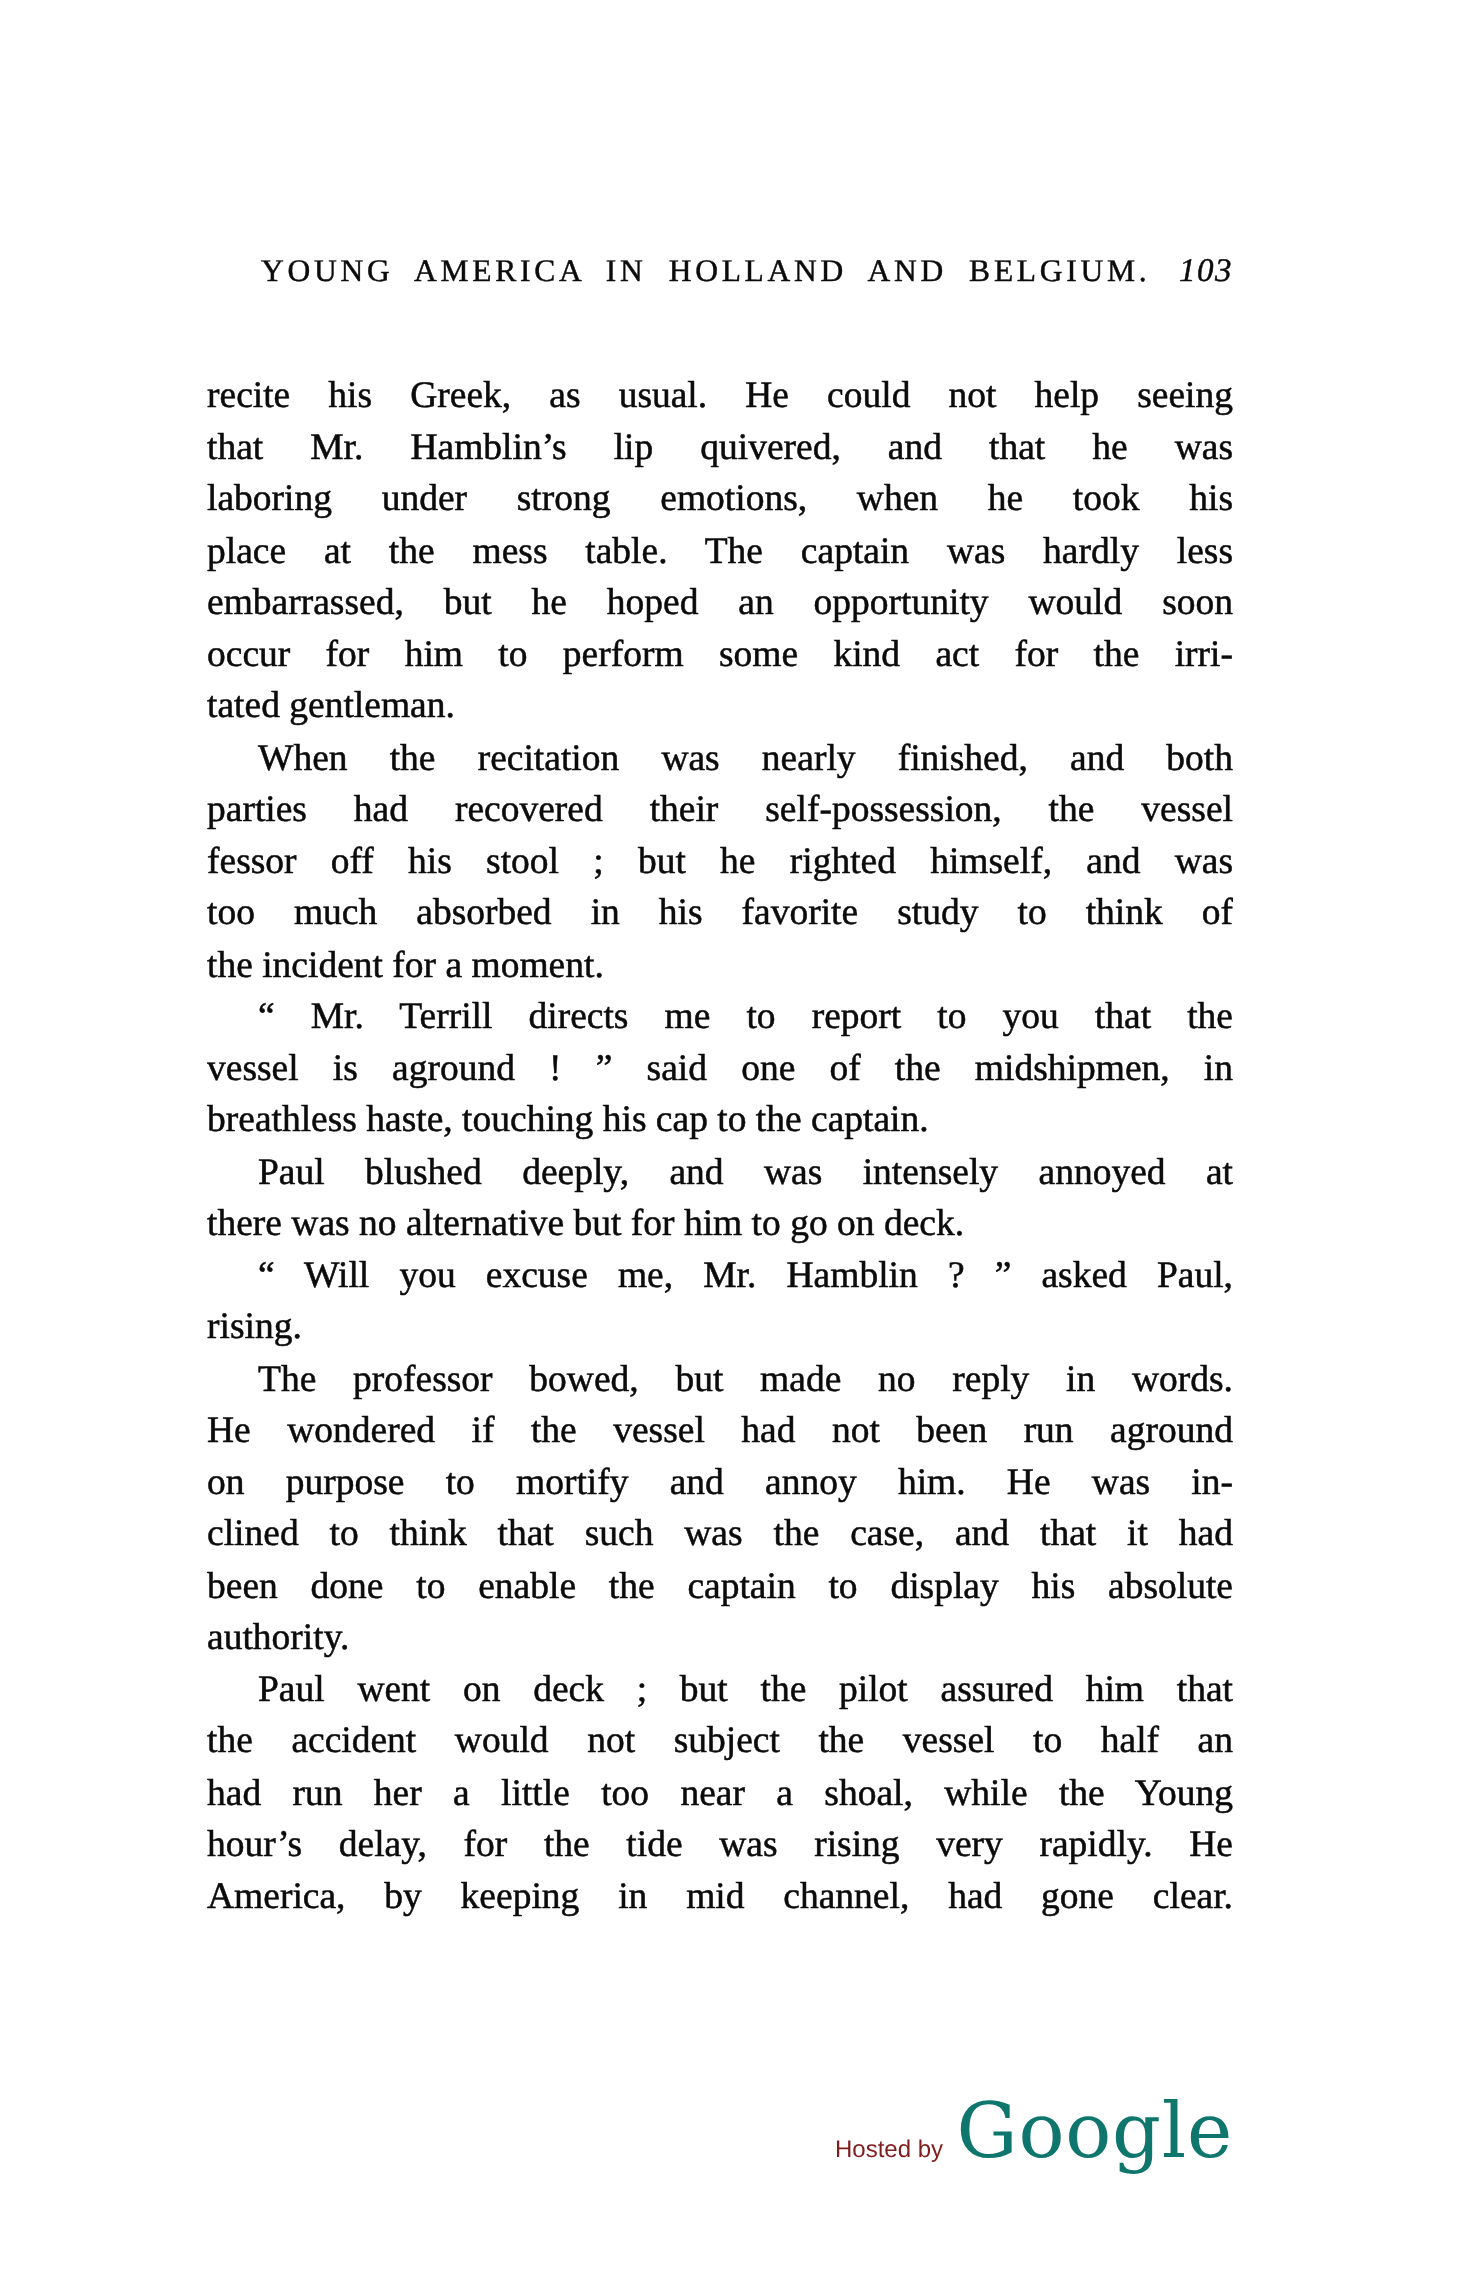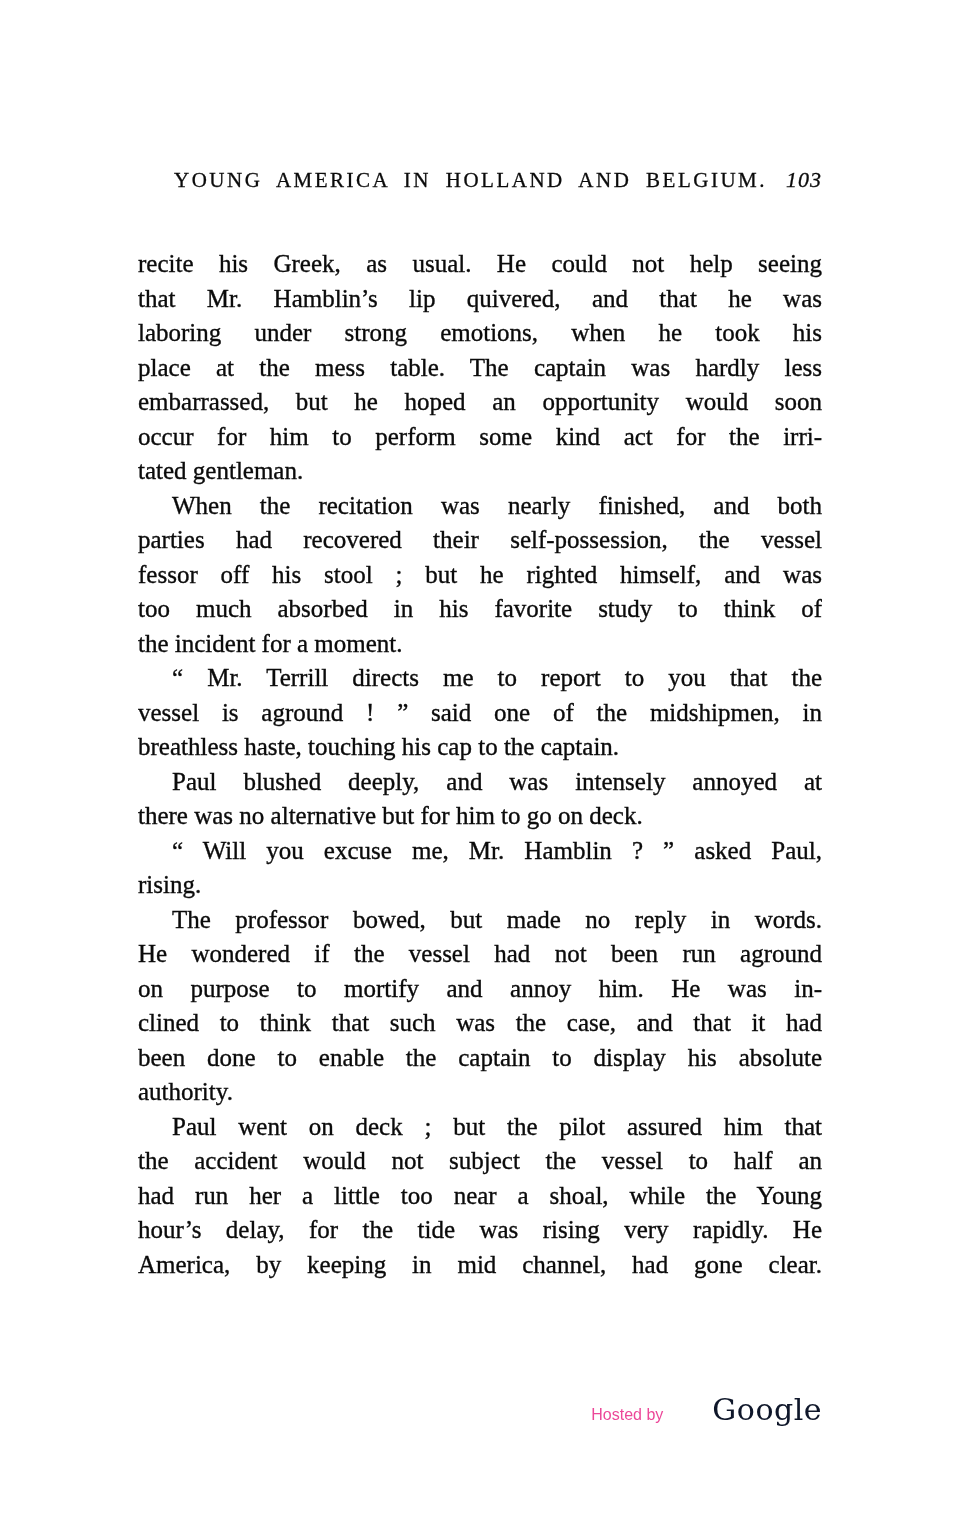--- a/index.html
+++ b/index.html
@@ -61,28 +61,27 @@
     top: 1392px;
     right: 153px;
     display: flex;
     align-items: baseline;
     gap: 9px;
     color: #000;
   }
   .watermark .hosted-by {
     font-family: "Liberation Sans", sans-serif;
     font-size: 16px;
-    color: #ec4899;
+    color: #7f1d1d;
   }
   .watermark .google-logo {
     font-family: "DejaVu Serif", serif;
-    font-size: 30px;
+    font-size: 51px;
     letter-spacing: 0.5px;
-    color: #0f172a;
-    margin-left: 40px;
+    color: #0f766e;
   }
 </style>
 </head>
 <body>
 
 <div class="page">
 
   <div class="running-header">
     <span class="title">YOUNG AMERICA IN HOLLAND AND BELGIUM.</span>
     <span class="pageno">103</span>

